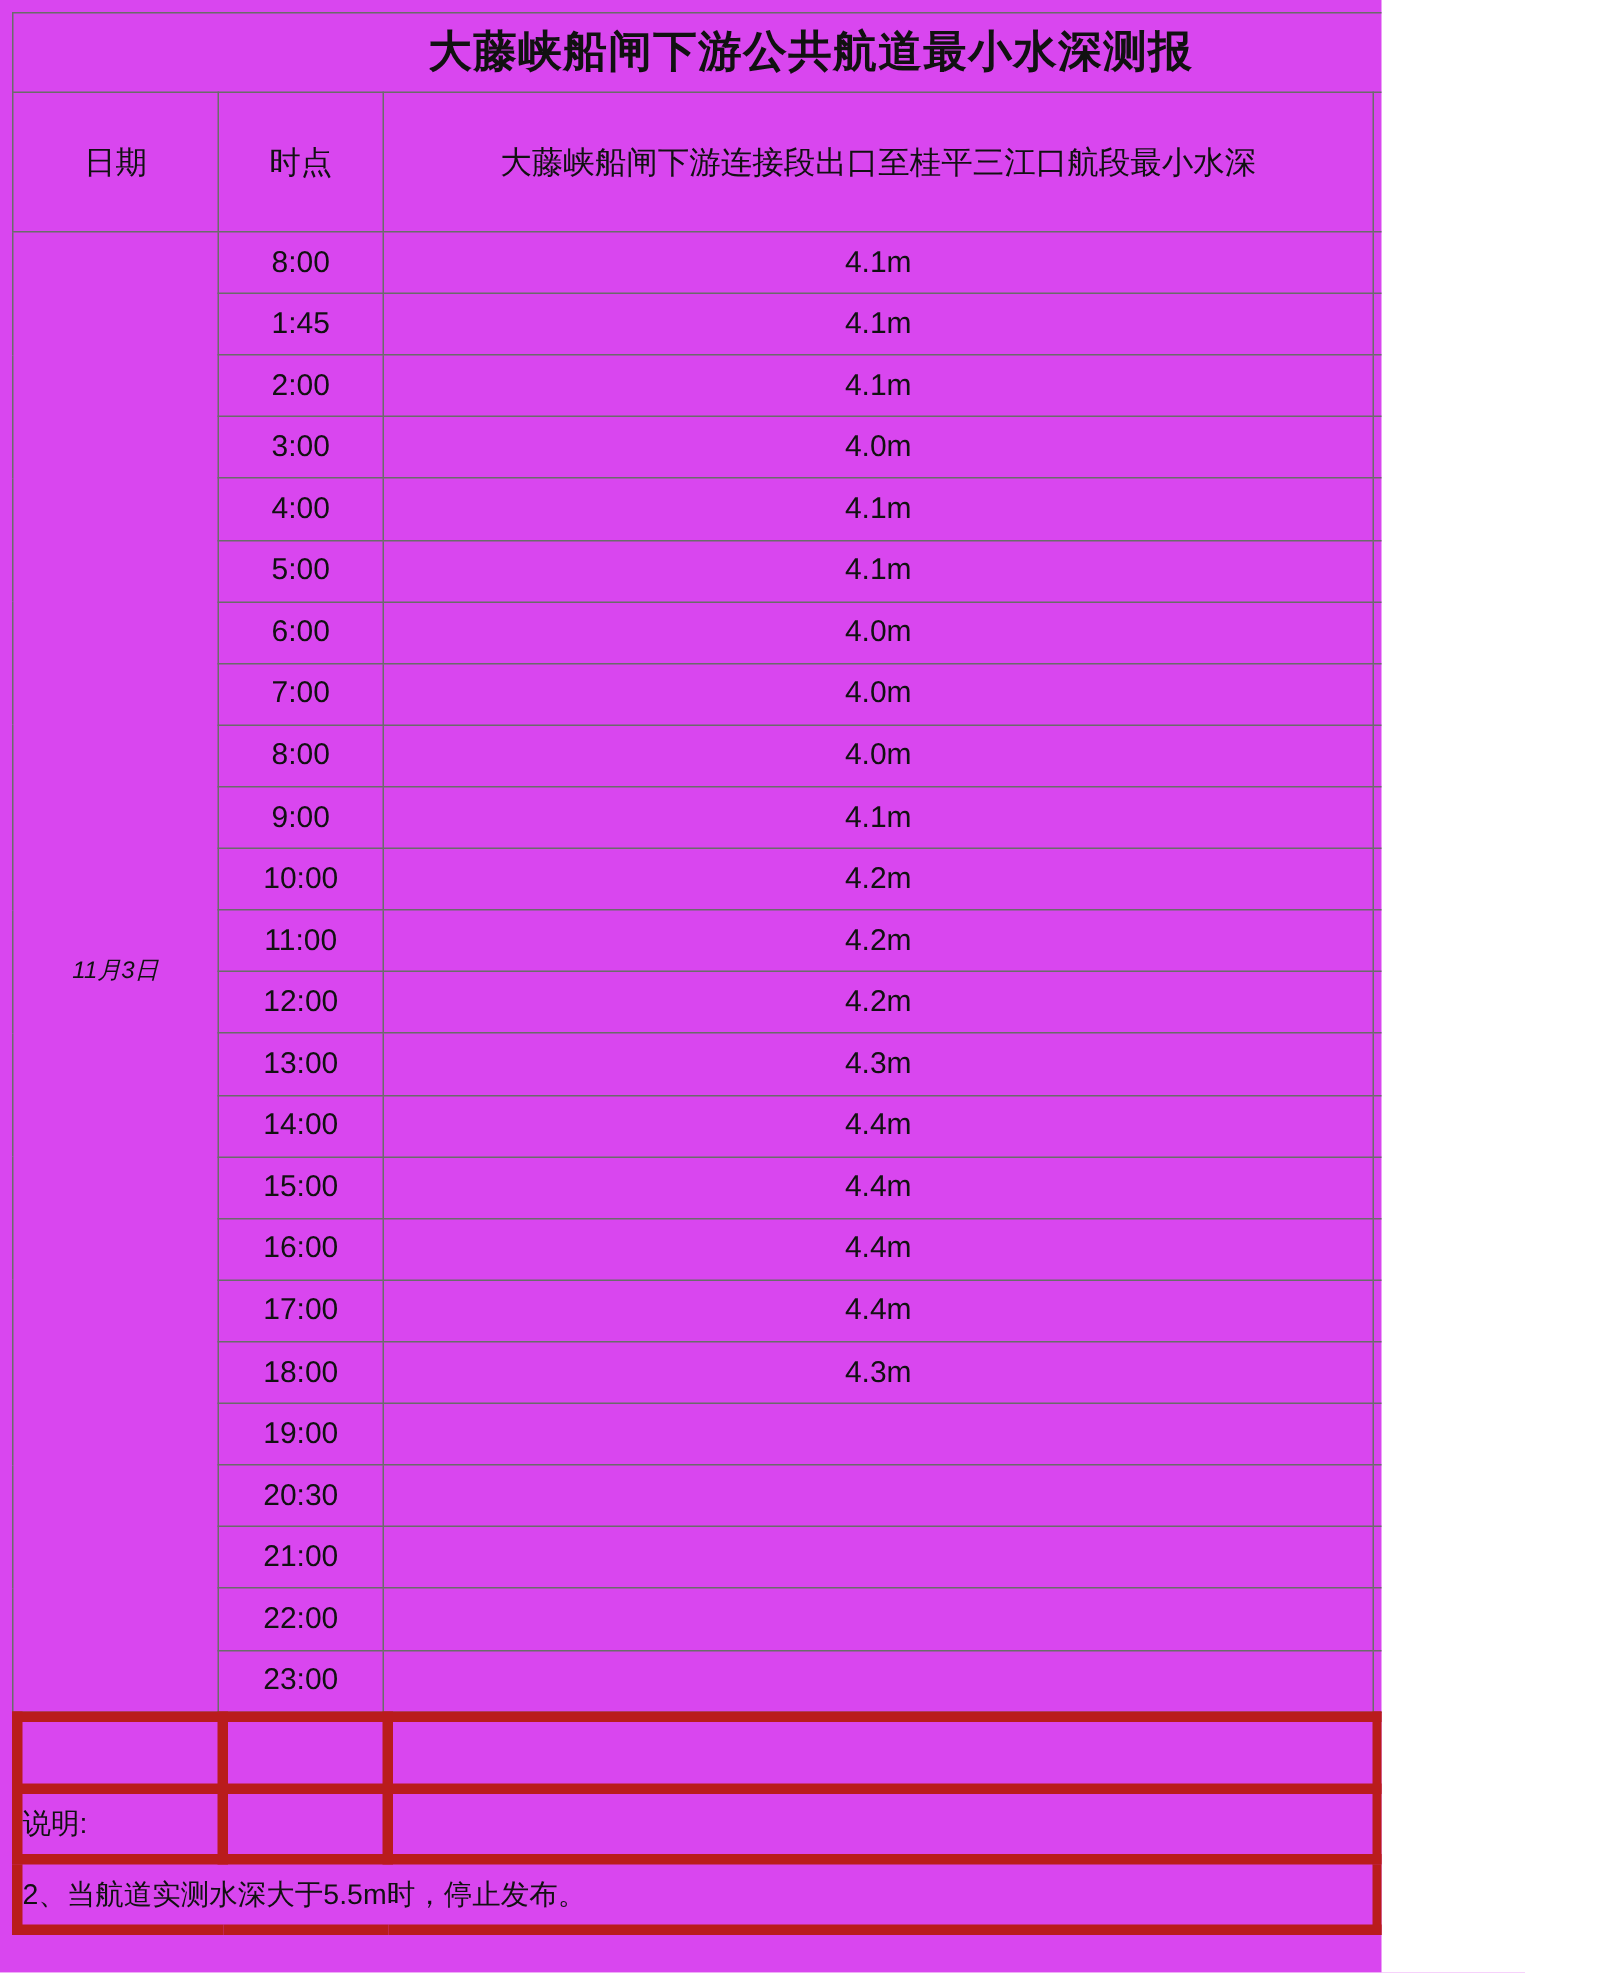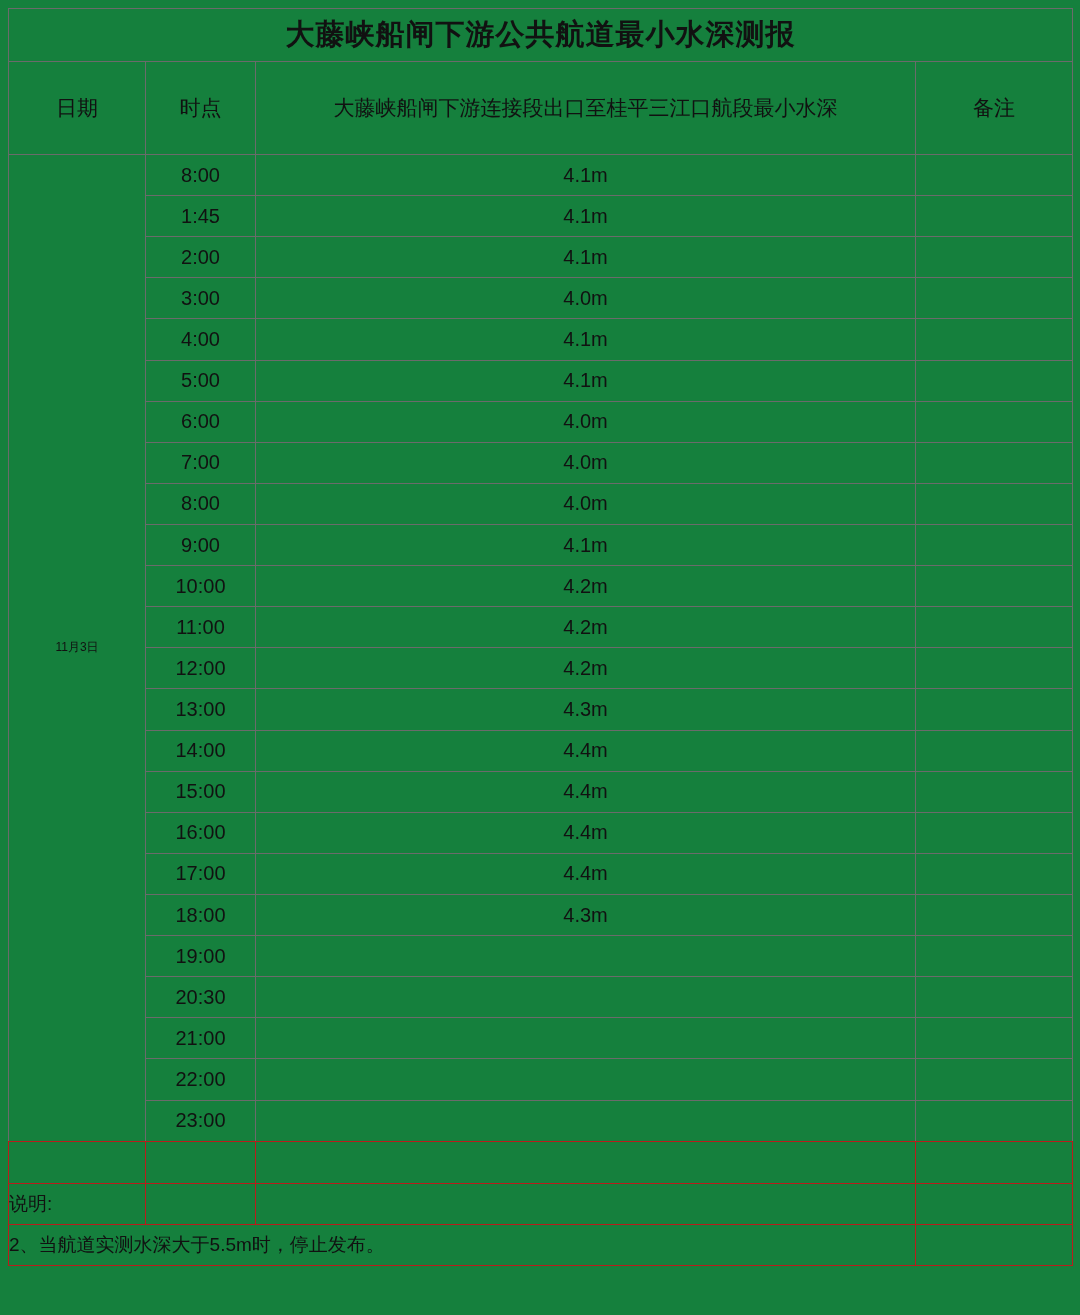--- a/index.html
+++ b/index.html
@@ -1,39 +1,39 @@
 <!DOCTYPE html>
 <html><head>
 <meta charset="utf-8">
 <style>
   html, body { margin: 0; padding: 0; background: #ffffff; }
   body { font-family: "Liberation Sans", "DejaVu Sans", sans-serif; color: #111111; }
-  #page { position: relative; width: 1080px; height: 1315px; background: #15803d; overflow: hidden; }
+  #page { position: relative; width: 921px; height: 1315px; background: #d946ef; overflow: hidden; }
 
   table { border-collapse: collapse; table-layout: fixed; }
 
   
   #main-table {
     position: absolute; left: 8px; top: 8px; width: 1064px;
   }
   #main-table td { border: 1px solid #6b6b6b; padding: 0; text-align: center; vertical-align: middle; }
   #main-table { border: 1px solid #4d4d4d; }
   .title-cell {
     height: 52px; font-size: 29px; font-weight: bold; letter-spacing: 1px;
   }
   .header-row td { height: 92px; font-size: 21px; }
   .data-row { height: 41.12px; }
   .time-cell, .depth-cell { font-size: 20px; }
-  .date-cell { font-size: 12px; }
+  .date-cell { font-size: 16px; font-style: italic; }
 
   
   #footer-table {
     position: absolute; left: 8px; top: 1141px; width: 1064px;
   }
-  #footer-table td { border: 1px solid #b91c1c; padding: 0; vertical-align: middle; font-size: 19px; }
+  #footer-table td { border: 7px solid #b91c1c; padding: 0; vertical-align: middle; font-size: 19px; }
   .spacer-row td { height: 41px; }
   .label-row td { height: 40px; }
   .note-row td { height: 40px; }
   .left-text { text-align: left; padding-left: 3px; }
 </style>
 </head>
 <body>
 
 <div id="page">
 

